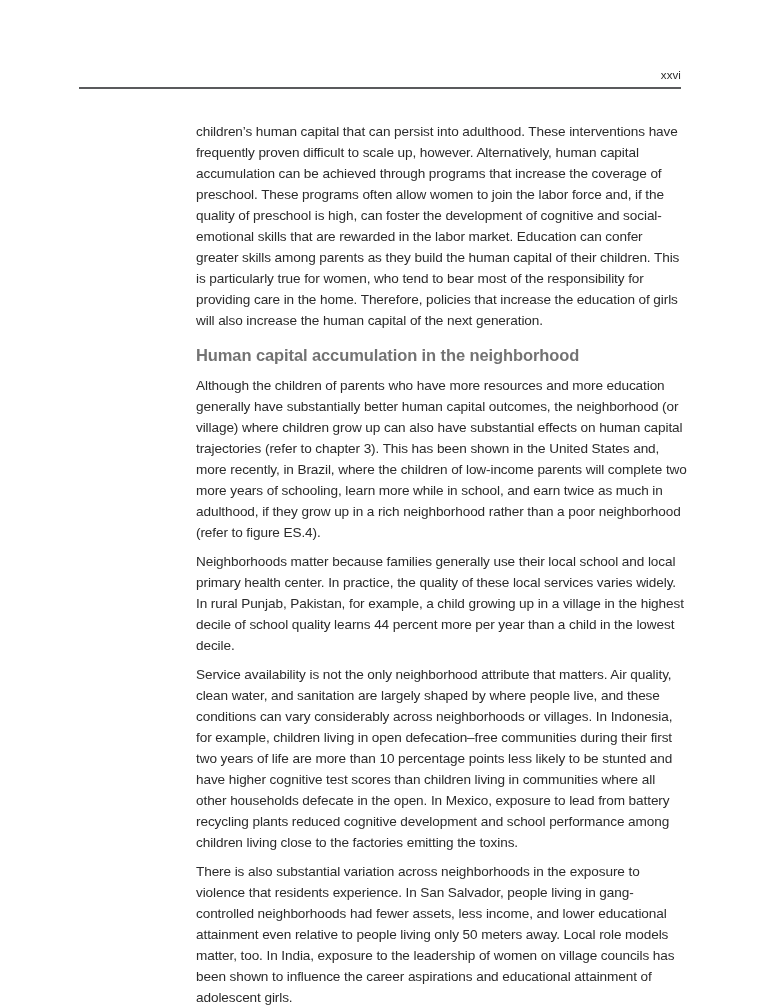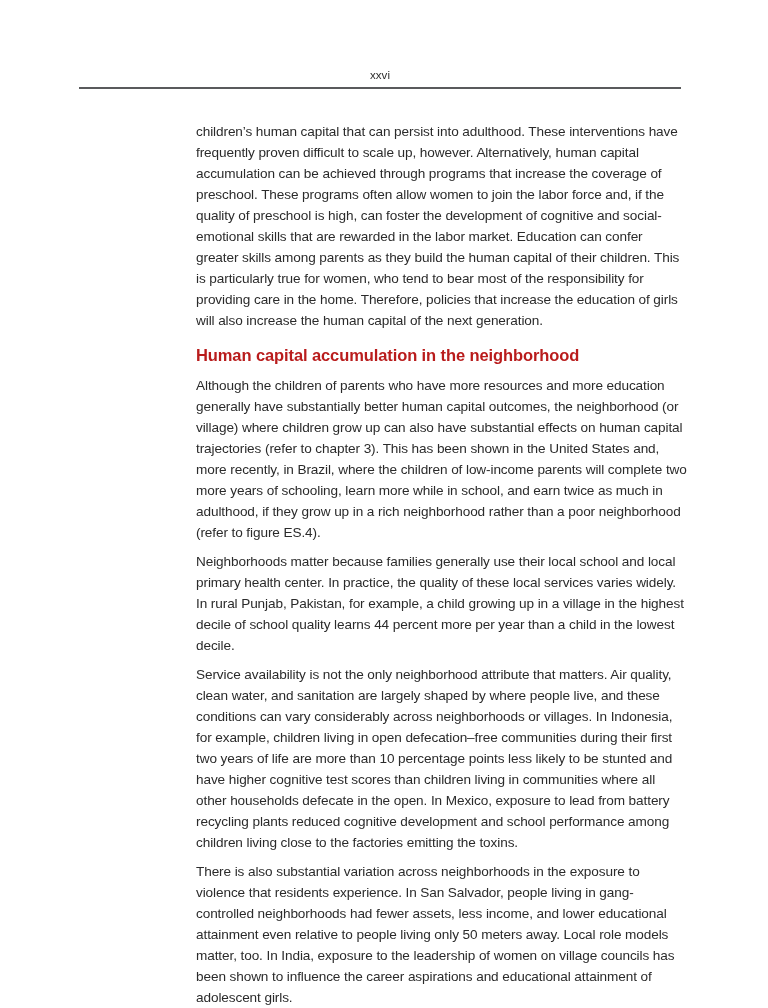--- a/index.html
+++ b/index.html
@@ -14,21 +14,21 @@
     background: #ffffff;
     font-family: "Liberation Sans", "DejaVu Sans", sans-serif;
     overflow: hidden;
   }
   .page-header {
     position: absolute;
     top: 69px;
     left: 79px;
     width: 602px;
     display: flex;
-    justify-content: center;
+    justify-content: flex-end;
     align-items: baseline;
     font-size: 11.5px;
     letter-spacing: 0.1px;
     color: #2e2e2e;
   }
   .header-rule {
     position: absolute;
     top: 87px;
     left: 79px;
     width: 602px;
@@ -46,21 +46,21 @@
     color: #2b2b2b;
     text-align: left;
   }
   .body-column p {
     margin: 0 0 8px 0;
   }
   .section-heading {
     font-size: 16.5px;
     font-weight: 700;
     letter-spacing: -0.1px;
-    color: #b91c1c;
+    color: #737373;
     margin: 14px 0 9px 0;
     line-height: 21px;
   }
 </style>
 </head>
 <body>
 
 <div class="page">
 
   <div class="page-header">

